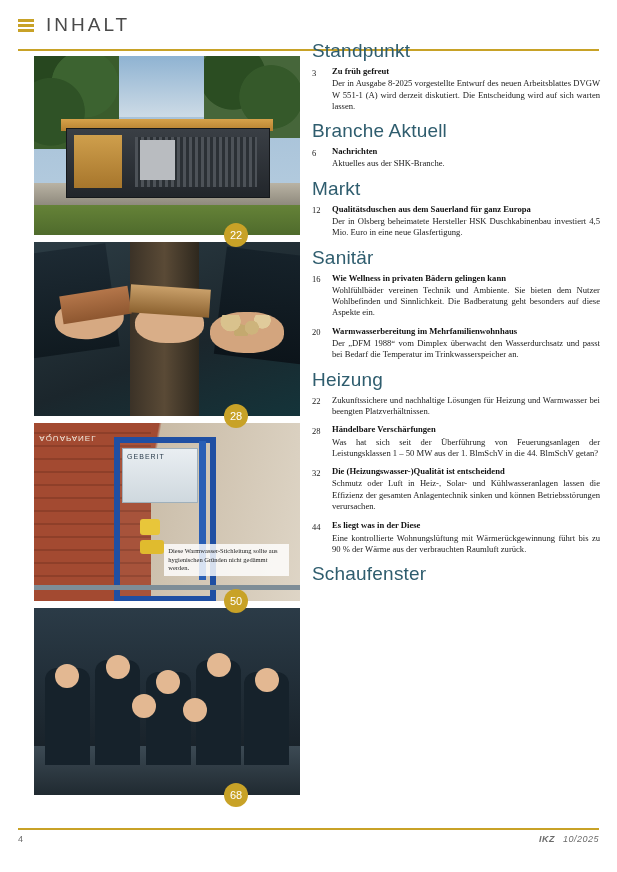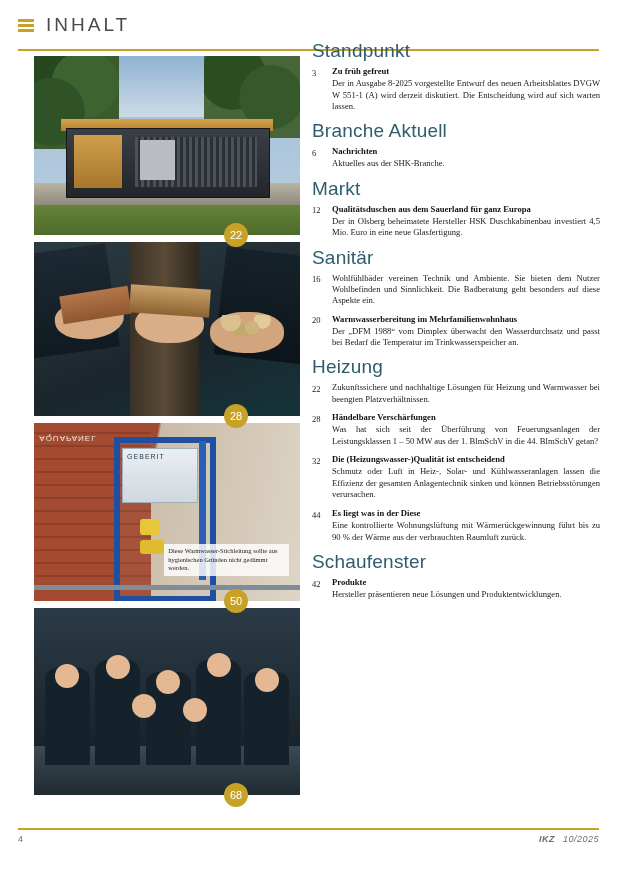--- a/index.html
+++ b/index.html
@@ -391,20 +391,21 @@
           <p class="entry-text">Der in Olsberg beheimatete Hersteller HSK Duschkabinenbau investiert 4,5 Mio. Euro in eine neue Glasfertigung.</p>
         </div>
       </div>
     </div>
 
     <div class="section">
       <h2 class="section-title">Sanitär</h2>
       <div class="entry">
         <div class="entry-page">16</div>
         <div class="entry-body">
+          <p class="entry-title">Wie Wellness in privaten Bädern gelingen kann</p>
           <p class="entry-text">Wohlfühlbäder vereinen Technik und Ambiente. Sie bieten dem Nutzer Wohlbefinden und Sinnlichkeit. Die Badberatung geht besonders auf diese Aspekte ein.</p>
         </div>
       </div>
       <div class="entry">
         <div class="entry-page">20</div>
         <div class="entry-body">
           <p class="entry-title">Warmwasserbereitung im Mehrfamilienwohnhaus</p>
           <p class="entry-text">Der „DFM 1988“ vom Dimplex überwacht den Wasserdurchsatz und passt bei Bedarf die Temperatur im Trinkwasserspeicher an.</p>
         </div>
       </div>
@@ -439,27 +440,20 @@
         <div class="entry-page">44</div>
         <div class="entry-body">
           <p class="entry-title">Es liegt was in der Diese</p>
           <p class="entry-text">Eine kontrollierte Wohnungslüftung mit Wärmerückgewinnung führt bis zu 90 % der Wärme aus der verbrauchten Raumluft zurück.</p>
         </div>
       </div>
     </div>
 
     <div class="section">
       <h2 class="section-title">Schaufenster</h2>
-      <div class="entry">
-        <div class="entry-page">42</div>
-        <div class="entry-body">
-          <p class="entry-title">Produkte</p>
-          <p class="entry-text">Hersteller präsentieren neue Lösungen und Produktentwicklungen.</p>
-        </div>
-      </div>
     </div>
 
   </div>
 
   <div class="footer-rule"></div>
   <div class="footer">
     <div>4</div>
     <div class="footer-right">
       <span class="mag">IKZ</span><span>10/2025</span>
     </div>

